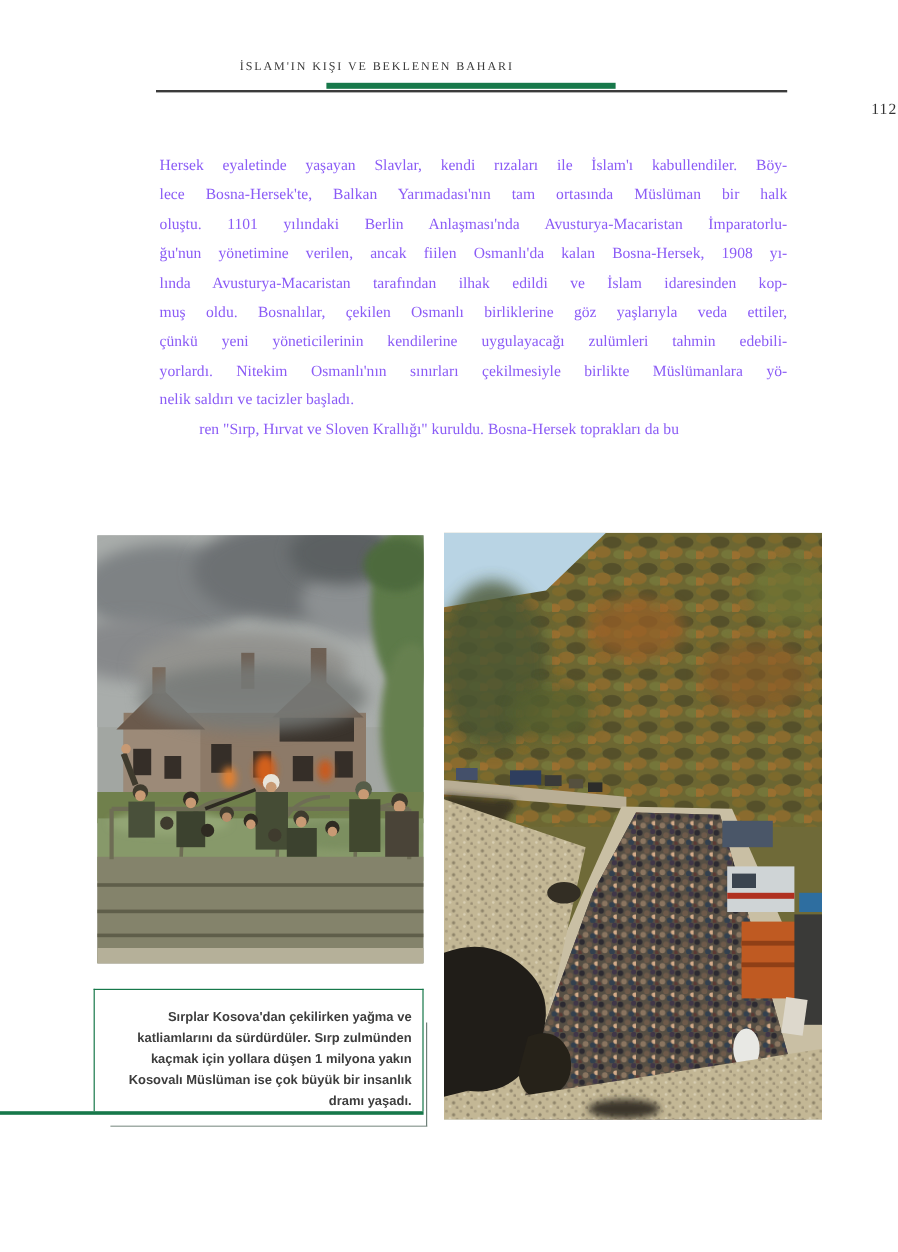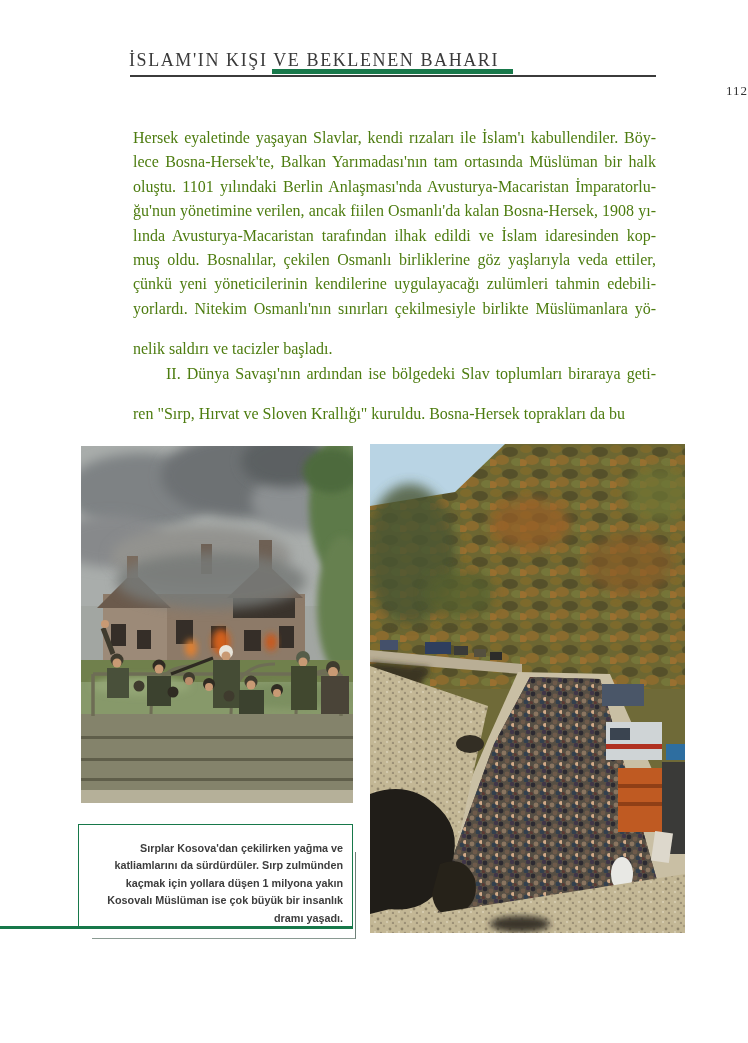--- a/index.html
+++ b/index.html
@@ -3,42 +3,42 @@
 <meta charset="utf-8">
 <style>
   html,body{margin:0;padding:0;}
   body{
     width:748px;height:1043px;position:relative;background:#ffffff;
     font-family:"Liberation Serif", serif;color:#1f1f1f;overflow:hidden;
   }
   
   .header-title{
     position:absolute;left:0;top:50px;width:628px;text-align:center;
-    font-size:18px;letter-spacing:1.6px;color:#3a3a3a;
+    font-size:10px;letter-spacing:1.6px;color:#3a3a3a;
     font-family:"Liberation Serif", serif;
   }
   .header-green-bar{
     position:absolute;left:272px;top:69px;width:241px;height:5px;background:#17784a;
   }
   .header-rule{
     position:absolute;left:130px;top:75px;width:526px;height:2px;background:#3b3b3b;
   }
   .page-number{
     position:absolute;left:0;top:83px;width:748px;text-align:right;
     font-size:13px;letter-spacing:1px;color:#333;
   }
   
   .body-text{
     position:absolute;left:133px;top:126px;width:523px;
-    font-size:16px;line-height:24.4px;color:#4d7c0f;
+    font-size:13px;line-height:24.4px;color:#8b5cf6;
   }
   .bodyline{
     text-align:justify;text-align-last:justify;
   }
-  .para .bodyline:last-child{text-align-last:left;margin-top:16px;}
+  .para .bodyline:last-child{text-align-last:left;}
   .para2 .bodyline:first-child{text-indent:33px;}
   
   .photo{position:absolute;display:block;}
   .photo svg{display:block;}
   #photo-left{left:81px;top:446px;width:272px;height:357px;}
   #photo-right{left:370px;top:444px;width:315px;height:489px;}
   
   .caption-offset-frame{
     position:absolute;left:92px;top:852px;width:263px;height:86px;
     border-right:1.6px solid #6e8078;border-bottom:1.6px solid #8a9a92;
@@ -71,21 +71,20 @@
       <div class="bodyline">lece Bosna-Hersek'te, Balkan Yarımadası'nın tam ortasında Müslüman bir halk</div>
       <div class="bodyline">oluştu. 1101 yılındaki Berlin Anlaşması'nda Avusturya-Macaristan İmparatorlu-</div>
       <div class="bodyline">ğu'nun yönetimine verilen, ancak fiilen Osmanlı'da kalan Bosna-Hersek, 1908 yı-</div>
       <div class="bodyline">lında Avusturya-Macaristan tarafından ilhak edildi ve İslam idaresinden kop-</div>
       <div class="bodyline">muş oldu. Bosnalılar, çekilen Osmanlı birliklerine göz yaşlarıyla veda ettiler,</div>
       <div class="bodyline">çünkü yeni yöneticilerinin kendilerine uygulayacağı zulümleri tahmin edebili-</div>
       <div class="bodyline">yorlardı. Nitekim Osmanlı'nın sınırları çekilmesiyle birlikte Müslümanlara yö-</div>
       <div class="bodyline">nelik saldırı ve tacizler başladı.</div>
     </div>
   <div class="para para2">
-      <div class="bodyline">II. Dünya Savaşı'nın ardından ise bölgedeki Slav toplumları biraraya geti-</div>
       <div class="bodyline">ren "Sırp, Hırvat ve Sloven Krallığı" kuruldu. Bosna-Hersek toprakları da bu</div>
     </div>
 </div>
 
 <figure class="photo" id="photo-left" style="margin:0;">
 <svg width="272" height="357" viewBox="0 0 272 357" xmlns="http://www.w3.org/2000/svg">
   <defs>
     <filter id="b6" x="-40%" y="-40%" width="180%" height="180%">
           <feGaussianBlur stdDeviation="6"></feGaussianBlur>
         </filter>

